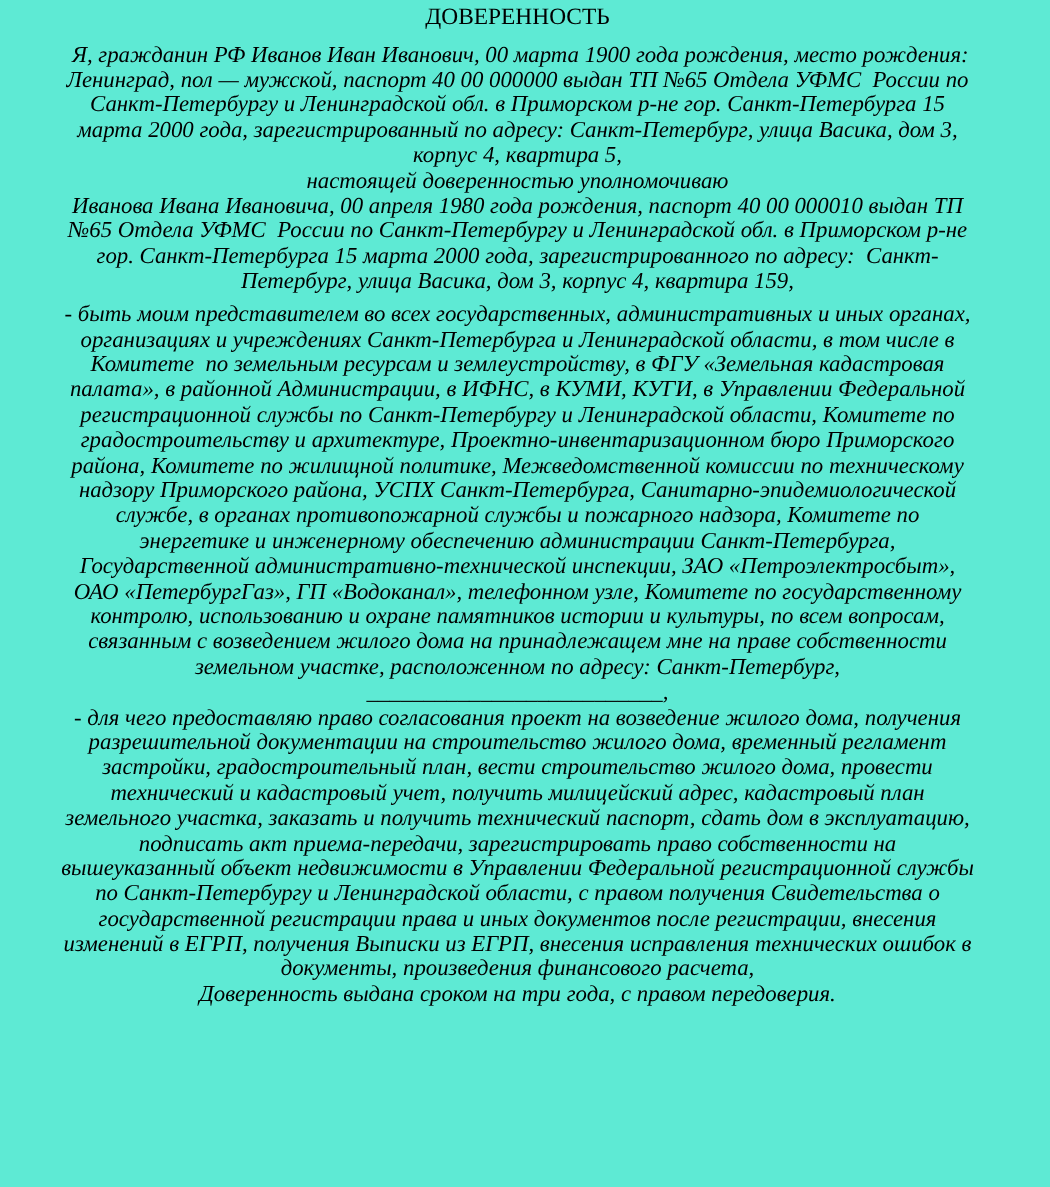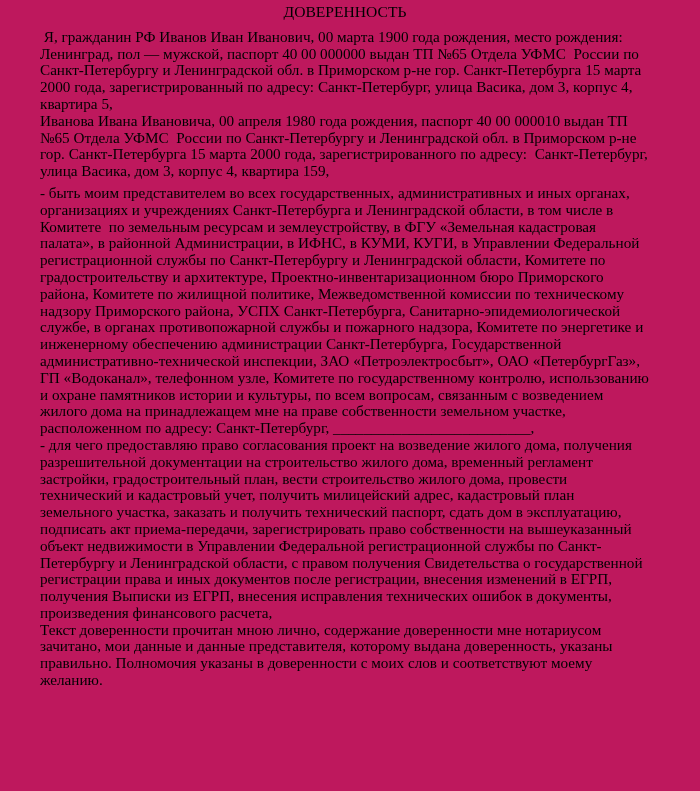--- a/index.html
+++ b/index.html
@@ -6,21 +6,21 @@
     margin: 0;
     padding: 0;
     background: #ffffff;
   }
   .page {
     position: relative;
     width: 700px;
     height: 791px;
     box-sizing: border-box;
     padding: 4px 50px 8px 40px;
-    background: #be185d;
+    background: #5eead4;
     color: #000000;
     font-family: "Liberation Serif", "DejaVu Serif", serif;
     font-size: 15.2px;
     line-height: 16.8px;
     overflow: hidden;
   }
   .title-block {
     text-align: center;
     margin-bottom: 8px;
   }
@@ -28,41 +28,43 @@
     font-size: 15.6px;
   }
   .doc-subtitle {
     font-size: 15.2px;
   }
   .para {
     margin: 0;
     padding: 0;
     white-space: pre-wrap;
     word-wrap: break-word;
-    text-align: left;
+    text-align: center;
+    font-style: italic;
   }
   .gap-after {
     margin-bottom: 5px;
   }
 </style>
 </head>
 <body>
 
 <div class="page">
 
   <div class="title-block">
     <div class="doc-title">ДОВЕРЕННОСТЬ</div>
   </div>
 
   <p class="para"> Я, гражданин РФ Иванов Иван Иванович, 00 марта 1900 года рождения, место рождения: Ленинград, пол — мужской, паспорт 40 00 000000 выдан ТП №65 Отдела УФМС  России по Санкт-Петербургу и Ленинградской обл. в Приморском р-не гор. Санкт-Петербурга 15 марта 2000 года, зарегистрированный по адресу: Санкт-Петербург, улица Васика, дом 3, корпус 4, квартира 5,</p>
 
+  <p class="para">настоящей доверенностью уполномочиваю</p>
 
   <p class="para gap-after">Иванова Ивана Ивановича, 00 апреля 1980 года рождения, паспорт 40 00 000010 выдан ТП №65 Отдела УФМС  России по Санкт-Петербургу и Ленинградской обл. в Приморском р-не гор. Санкт-Петербурга 15 марта 2000 года, зарегистрированного по адресу:  Санкт-Петербург, улица Васика, дом 3, корпус 4, квартира 159,</p>
 
   <p class="para">- быть моим представителем во всех государственных, административных и иных органах, организациях и учреждениях Санкт-Петербурга и Ленинградской области, в том числе в Комитете  по земельным ресурсам и землеустройству, в ФГУ «Земельная кадастровая палата», в районной Администрации, в ИФНС, в КУМИ, КУГИ, в Управлении Федеральной регистрационной службы по Санкт-Петербургу и Ленинградской области, Комитете по градостроительству и архитектуре, Проектно-инвентаризационном бюро Приморского района, Комитете по жилищной политике, Межведомственной комиссии по техническому надзору Приморского района, УСПХ Санкт-Петербурга, Санитарно-эпидемиологической службе, в органах противопожарной службы и пожарного надзора, Комитете по энергетике и инженерному обеспечению администрации Санкт-Петербурга, Государственной административно-технической инспекции, ЗАО «Петроэлектросбыт», ОАО «ПетербургГаз», ГП «Водоканал», телефонном узле, Комитете по государственному контролю, использованию и охране памятников истории и культуры, по всем вопросам, связанным с возведением жилого дома на принадлежащем мне на праве собственности земельном участке, расположенном по адресу: Санкт-Петербург, __________________________,</p>
 
   <p class="para">- для чего предоставляю право согласования проект на возведение жилого дома, получения разрешительной документации на строительство жилого дома, временный регламент застройки, градостроительный план, вести строительство жилого дома, провести технический и кадастровый учет, получить милицейский адрес, кадастровый план земельного участка, заказать и получить технический паспорт, сдать дом в эксплуатацию, подписать акт приема-передачи, зарегистрировать право собственности на вышеуказанный объект недвижимости в Управлении Федеральной регистрационной службы по Санкт-Петербургу и Ленинградской области, с правом получения Свидетельства о государственной регистрации права и иных документов после регистрации, внесения изменений в ЕГРП, получения Выписки из ЕГРП, внесения исправления технических ошибок в документы, произведения финансового расчета,</p>
 
 
+  <p class="para">Доверенность выдана сроком на три года, с правом передоверия.</p>
 
-  <p class="para">Текст доверенности прочитан мною лично, содержание доверенности мне нотариусом зачитано, мои данные и данные представителя, которому выдана доверенность, указаны правильно. Полномочия указаны в доверенности с моих слов и соответствуют моему желанию.</p>
 
 </div>
 
 </body></html>

